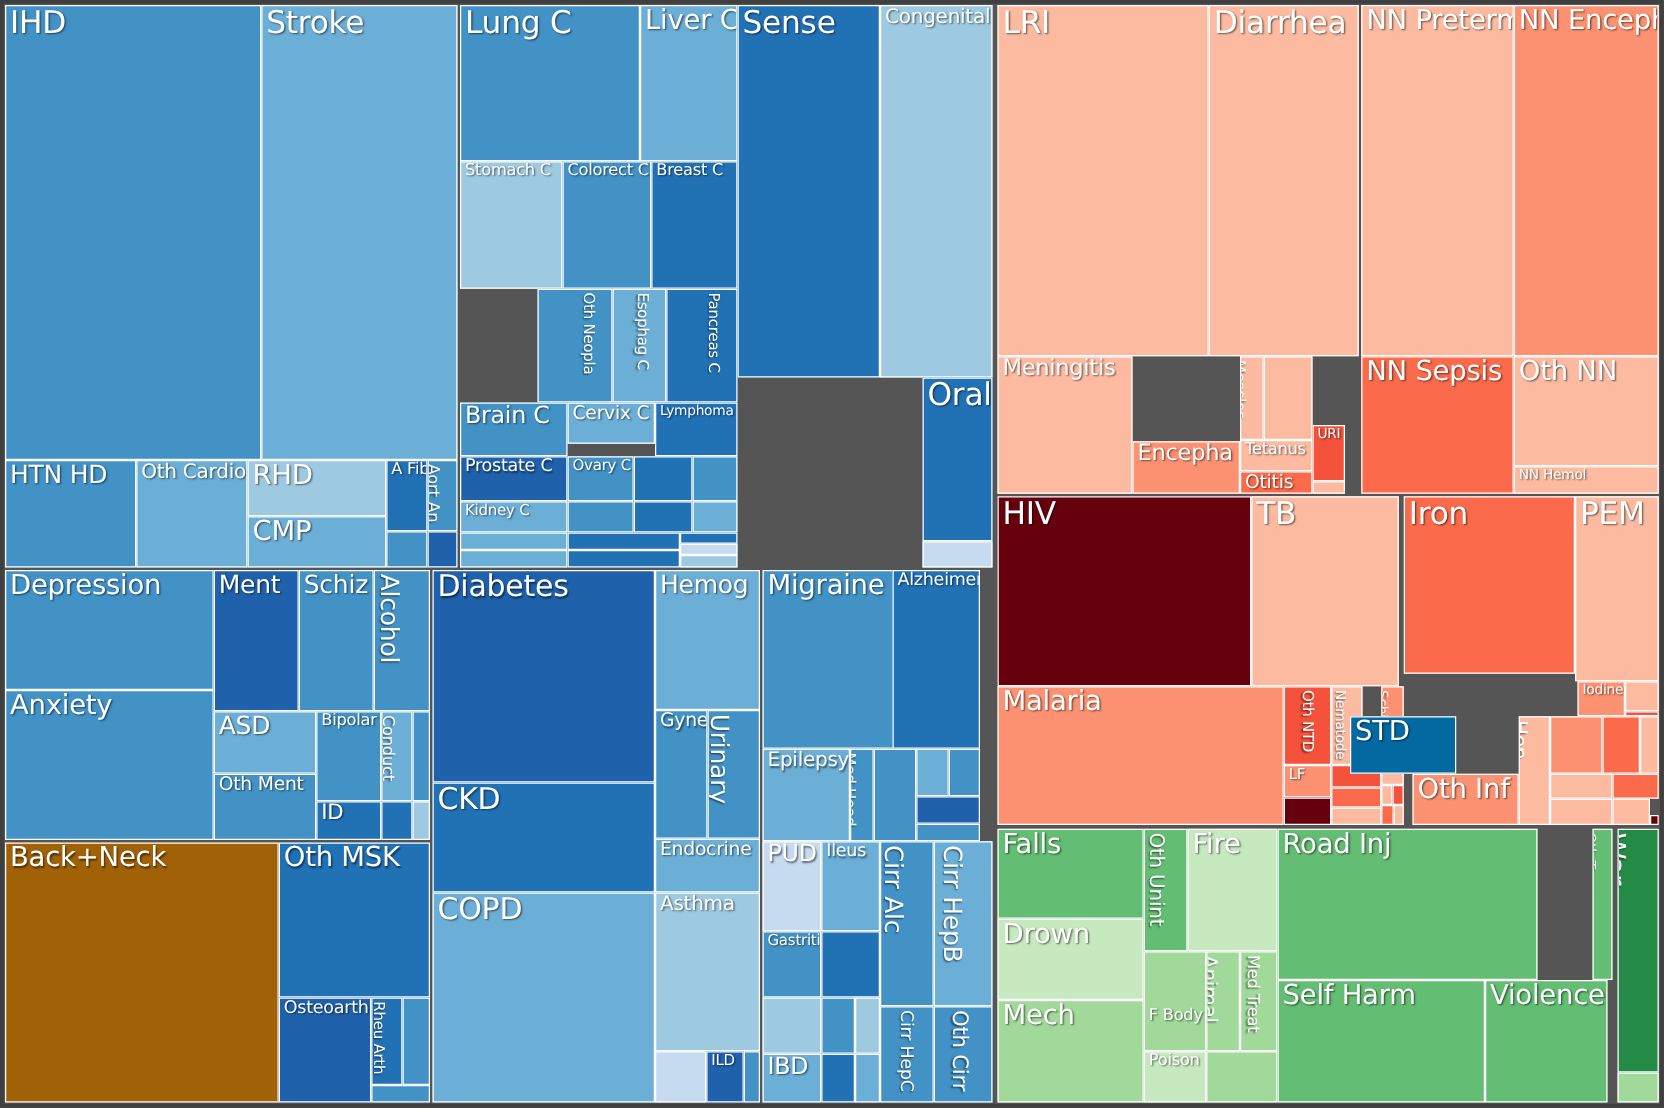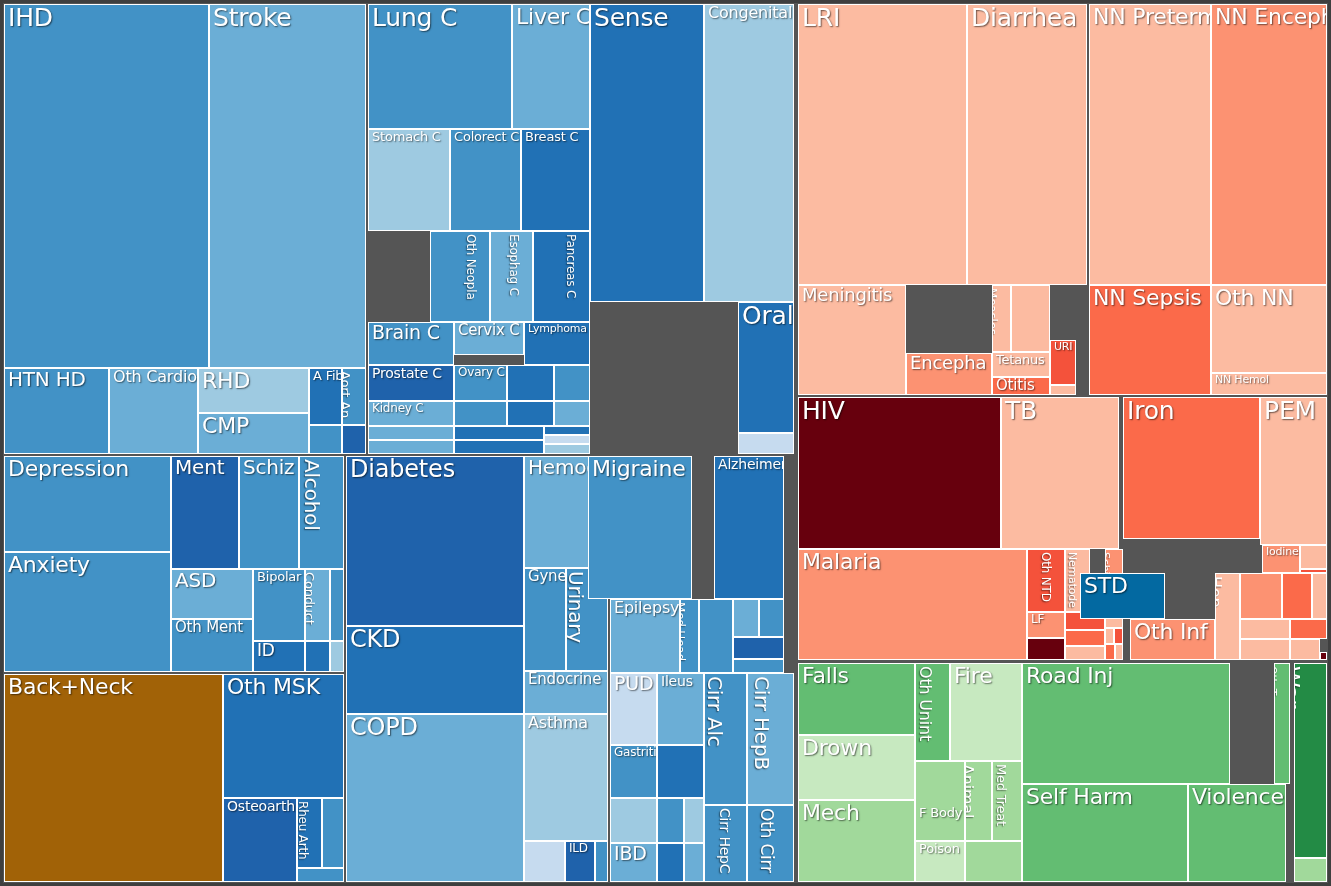--- a/index.html
+++ b/index.html
@@ -202,21 +202,21 @@
         <span class="lbl" style="font-size: 15px;">Endocrine</span>
       </div>
       <div class="cell" style="left: 524px; top: 714px; width: 84px; height: 127px; background: rgb(158, 202, 225);">
         <span class="lbl" style="font-size: 16px;">Asthma</span>
       </div>
       <div class="cell" style="left: 524px; top: 841px; width: 41px; height: 41px; background: rgb(198, 219, 239);"></div>
       <div class="cell" style="left: 565px; top: 841px; width: 30px; height: 41px; background: rgb(31, 98, 171);">
         <span class="lbl" style="font-size: 12px;">ILD</span>
       </div>
       <div class="cell" style="left: 595px; top: 841px; width: 13px; height: 41px; background: rgb(66, 146, 198);"></div>
-      <div class="cell" style="left: 588px; top: 456px; width: 104px; height: 143px; background: rgb(66, 146, 198);">
+      <div class="cell" style="left: 610px; top: 456px; width: 127px; height: 143px; background: rgb(66, 146, 198);">
         <span class="lbl" style="font-size: 22px;">Migraine</span>
       </div>
       <div class="cell" style="left: 714px; top: 456px; width: 70px; height: 143px; background: rgb(33, 113, 181);">
         <span class="lbl" style="font-size: 14px;">Alzheimer</span>
       </div>
       <div class="cell" style="left: 610px; top: 599px; width: 70px; height: 74px; background: rgb(107, 174, 214);">
         <span class="lbl" style="font-size: 16px;">Epilepsy</span>
       </div>
       <div class="cell" style="left: 680px; top: 599px; width: 19px; height: 74px; background: rgb(66, 146, 198);">
         <span class="lbl vert" style="font-size: 12px; right: auto; left: 5px; top: 2px;">Med Head</span>

